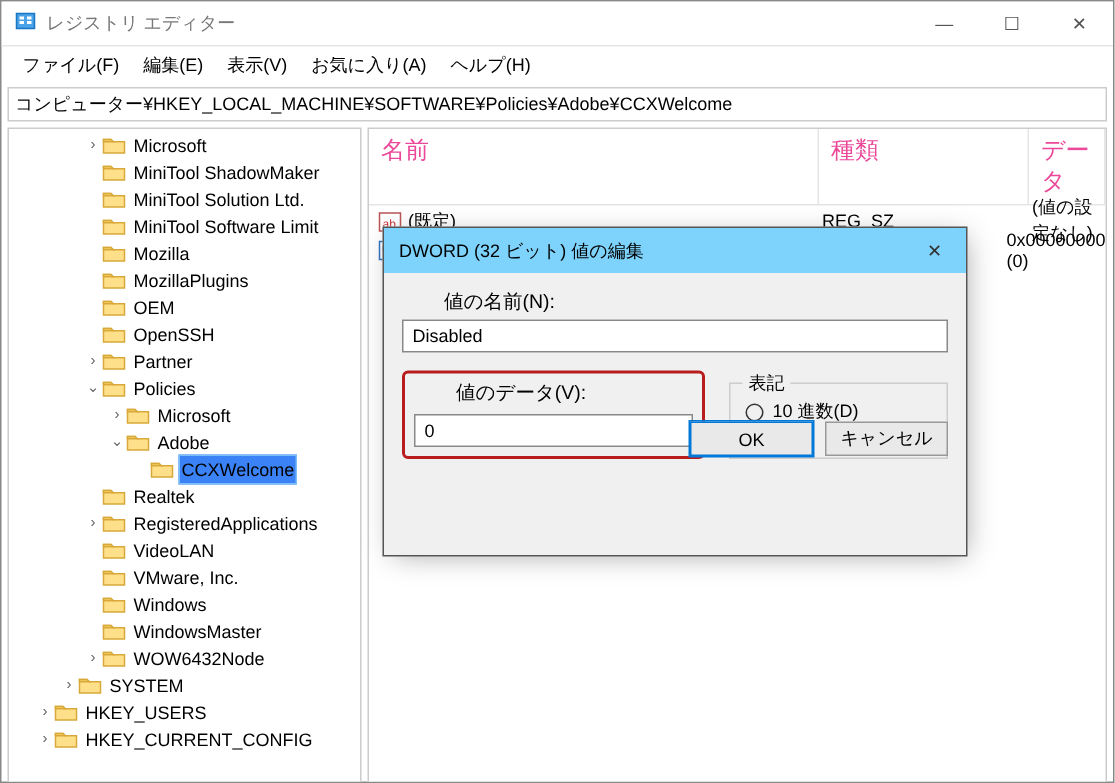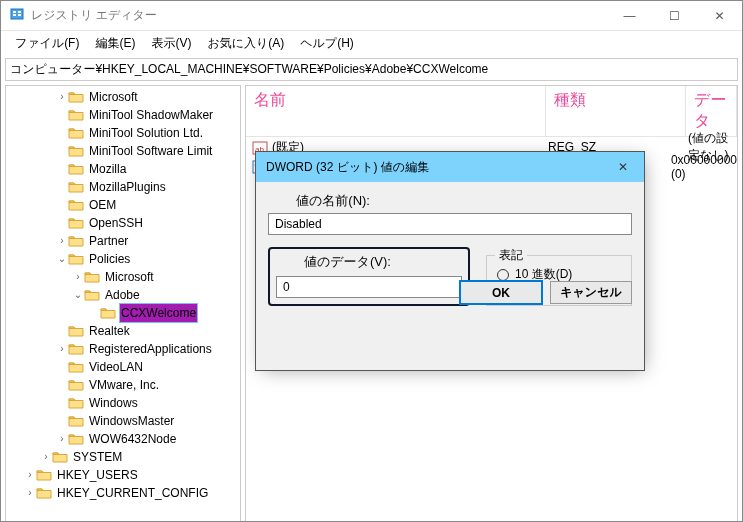--- a/index.html
+++ b/index.html
@@ -87,21 +87,21 @@
   }
   .folder-icon {
     width: 16px; height: 14px;
     display: inline-block;
     margin-right: 3px;
     flex-shrink: 0;
   }
   .folder-icon svg { display: block; }
   .tree-label { padding: 0 2px; }
   .tree-label.selected {
-    background: #a21caf;
+    background: #3b82f6;
     border: 1px solid #7abdf7;
     padding: 0 1px;
   }
   .list-pane {
     flex: 1;
     border: 1px solid #ccc;
     display: flex;
     flex-direction: column;
     overflow: hidden;
     background: #fff;
@@ -180,21 +180,21 @@
     font-family: inherit;
     font-size: 12px;
   }
   .dlg-row2 {
     display: flex;
     gap: 16px;
     margin-top: 12px;
   }
   .value-box {
     width: 202px;
-    border: 2px solid #0f172a;
+    border: 2px solid #b91c1c;
     border-radius: 4px;
     padding: 4px 6px 6px 6px;
   }
   .value-box .dlg-input { margin-top: 2px; }
   .radix-group {
     flex: 1;
     border: 1px solid #ccc;
     padding: 6px 10px 10px 10px;
     position: relative;
     margin-top: 8px;
@@ -224,21 +224,20 @@
   .radio-dot.checked::after {
     content: ""; width: 6px; height: 6px; border-radius: 50%;
     background: #333;
   }
   .dlg-buttons {
     position: absolute;
     right: 12px;
     bottom: 12px;
     display: flex;
     gap: 8px;
-    font-weight: bold;
   }
   .dlg-btn {
     width: 82px;
     height: 23px;
     border: 1px solid #999;
     background: #e9e9e9;
     font-size: 12px;
     display: flex;
     align-items: center;
     justify-content: center;

